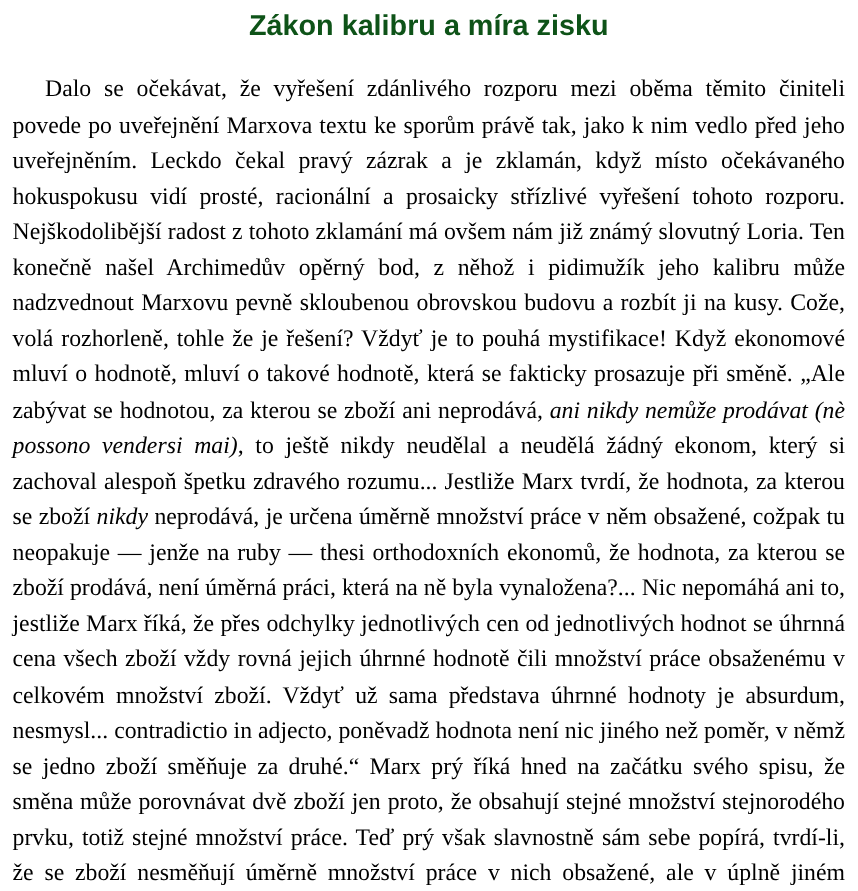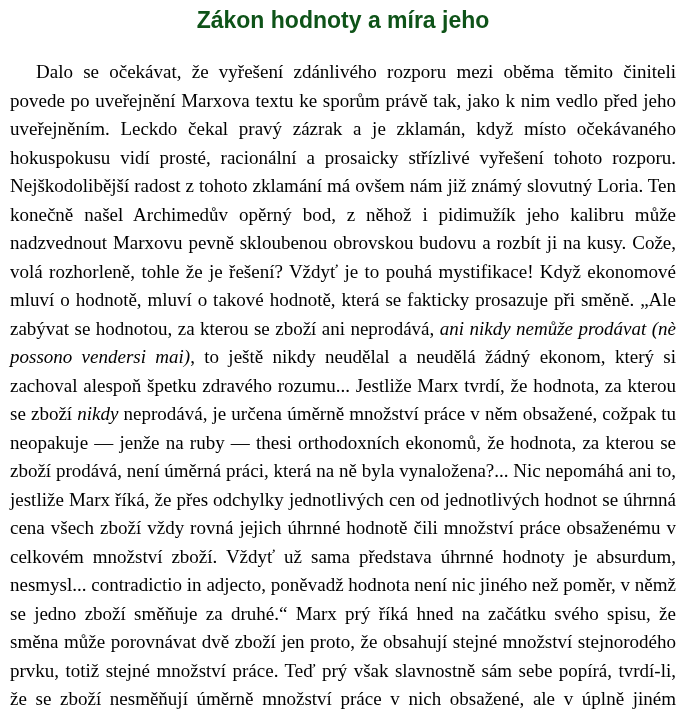--- a/index.html
+++ b/index.html
@@ -39,15 +39,15 @@
     color: #000000;
   }
   .body-text em {
     font-style: italic;
   }
 </style>
 </head>
 <body>
 
 <div class="page">
-  <h1 class="title">Zákon hodnoty a míra jeho</h1>
+  <h1 class="title">Zákon kalibru a míra zisku</h1>
   <p class="body-text"><span>Dalo se očekávat, že vyřešení zdánlivého rozporu mezi oběma těmito činiteli povede po uveřejnění Marxova textu ke sporům právě tak, jako k nim vedlo před jeho uveřejněním. Leckdo čekal pravý zázrak a je zklamán, když místo očekávaného hokuspokusu vidí prosté, racionální a prosaicky střízlivé vyřešení tohoto rozporu. Nejškodolibější radost z tohoto zklamání má ovšem nám již známý slovutný Loria. Ten konečně našel Archimedův opěrný bod, z něhož i pidimužík jeho kalibru může nadzvednout Marxovu pevně skloubenou obrovskou budovu a rozbít ji na kusy. Cože, volá rozhorleně, tohle že je řešení? Vždyť je to pouhá mystifikace! Když ekonomové mluví o hodnotě, mluví o takové hodnotě, která se fakticky prosazuje při směně. „Ale zabývat se hodnotou, za kterou se zboží ani neprodává, </span><em>ani nikdy nemůže prodávat (nè possono vendersi mai)</em><span>, to ještě nikdy neudělal a neudělá žádný ekonom, který si zachoval alespoň špetku zdravého rozumu... Jestliže Marx tvrdí, že hodnota, za kterou se zboží </span><em>nikdy</em><span> neprodává, je určena úměrně množství práce v něm obsažené, cožpak tu neopakuje — jenže na ruby — thesi orthodoxních ekonomů, že hodnota, za kterou se zboží prodává, není úměrná práci, která na ně byla vynaložena?... Nic nepomáhá ani to, jestliže Marx říká, že přes odchylky jednotlivých cen od jednotlivých hodnot se úhrnná cena všech zboží vždy rovná jejich úhrnné hodnotě čili množství práce obsaženému v celkovém množství zboží. Vždyť už sama představa úhrnné hodnoty je absurdum, nesmysl... contradictio in adjecto, poněvadž hodnota není nic jiného než poměr, v němž se jedno zboží směňuje za druhé.“ Marx prý říká hned na začátku svého spisu, že směna může porovnávat dvě zboží jen proto, že obsahují stejné množství stejnorodého prvku, totiž stejné množství práce. Teď prý však slavnostně sám sebe popírá, tvrdí-li, že se zboží nesměňují úměrně množství práce v nich obsažené, ale v úplně jiném poměru. „Kde se kdy dospělo k většímu absurdu, k většímu theoretickému bankrotu? Kde byla kdy spáchána vědecká sebevražda s větší pompou a slávou ?“ („Nuova Antologia“, 1. února 1895, str. 478 a 479.)</span></p>
 </div>
 
 </body></html>

